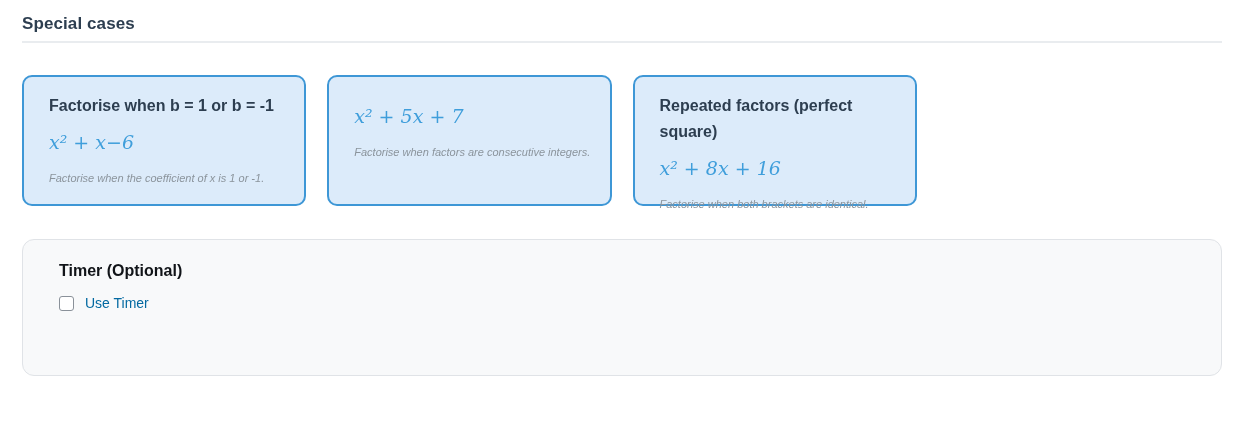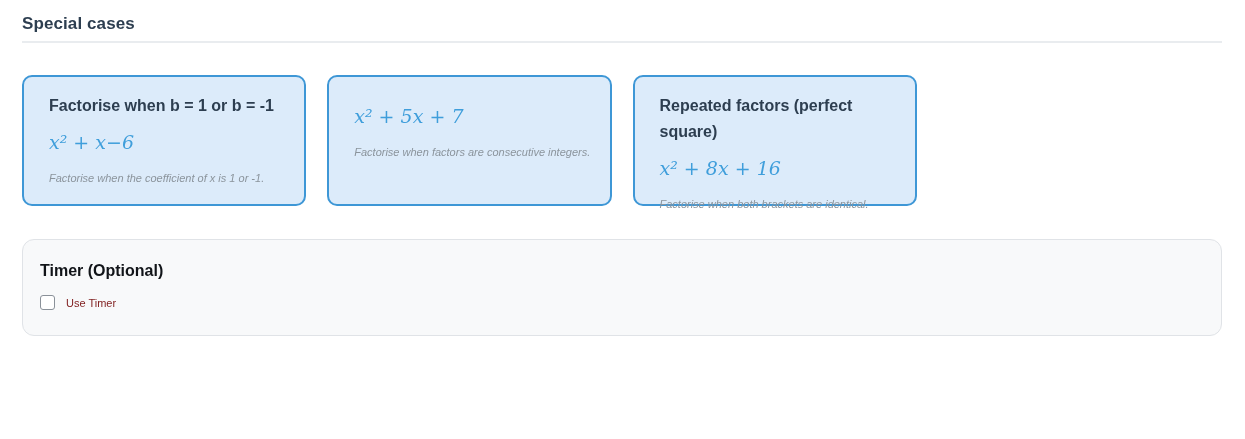--- a/index.html
+++ b/index.html
@@ -52,25 +52,25 @@
   }
   .case-card-desc {
     margin-top: 12px;
     font-style: italic;
     font-size: 11px;
     color: #8b949c;
     line-height: 22px;
   }
   .timer-panel {
     margin-top: 33px;
-    height: 97px;
+    height: 137px;
     background: #f8f9fa;
     border: 1px solid #e0e3e7;
     border-radius: 12px;
-    padding: 22px 17px;
+    padding: 22px 36px;
   }
   .timer-title {
     font-size: 16px;
     font-weight: 700;
     color: #111418;
   }
   .timer-checkbox-row {
     margin-top: 15px;
     display: flex;
     align-items: center;
@@ -82,22 +82,22 @@
     width: 15px;
     height: 15px;
     border: 1.5px solid #8a9199;
     border-radius: 3px;
     background: #ffffff;
     cursor: pointer;
     margin: 0;
     flex: 0 0 auto;
   }
   .timer-checkbox-label {
-    font-size: 11px;
-    color: #7f1d1d;
+    font-size: 14px;
+    color: #0369a1;
     cursor: pointer;
   }
 </style>
 </head>
 <body>
 
 <div class="container">
 
   <div class="section-header">Special cases</div>
 

